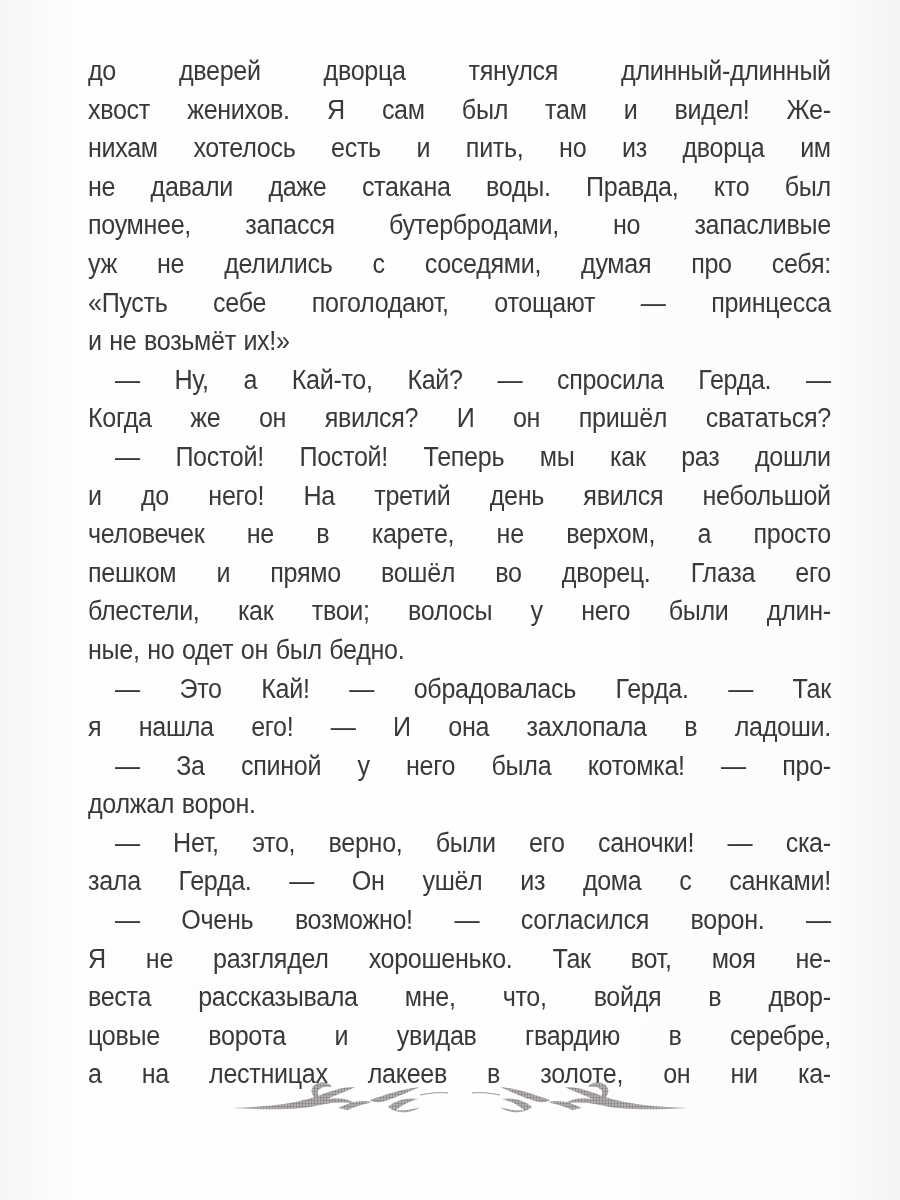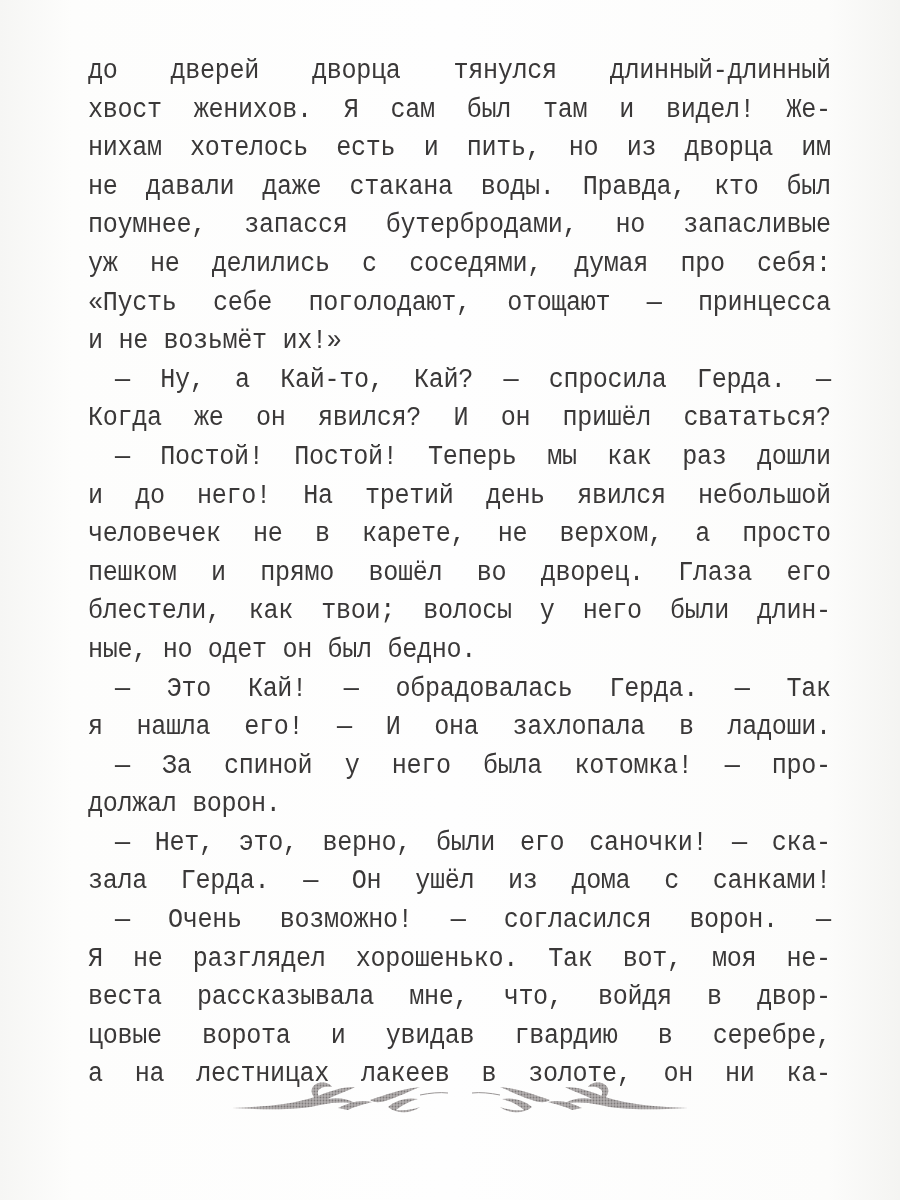--- a/index.html
+++ b/index.html
@@ -17,21 +17,21 @@
     .page {
       position: absolute;
       left: 0; top: 0;
       width: 900px; height: 1200px;
     }
     .text-block {
       position: absolute;
       left: 88px;
       top: 52px;
       width: 743px;
-      font-family: Liberation Mono, monospace;
+      font-family: Liberation Sans, sans-serif;
       font-size: 27px;
       line-height: 38.6px;
       color: #3a3838;
       letter-spacing: -0.35px;
       word-spacing: 1px;
     }
     .line {
       display: block;
       white-space: nowrap;
       text-align: justify;

